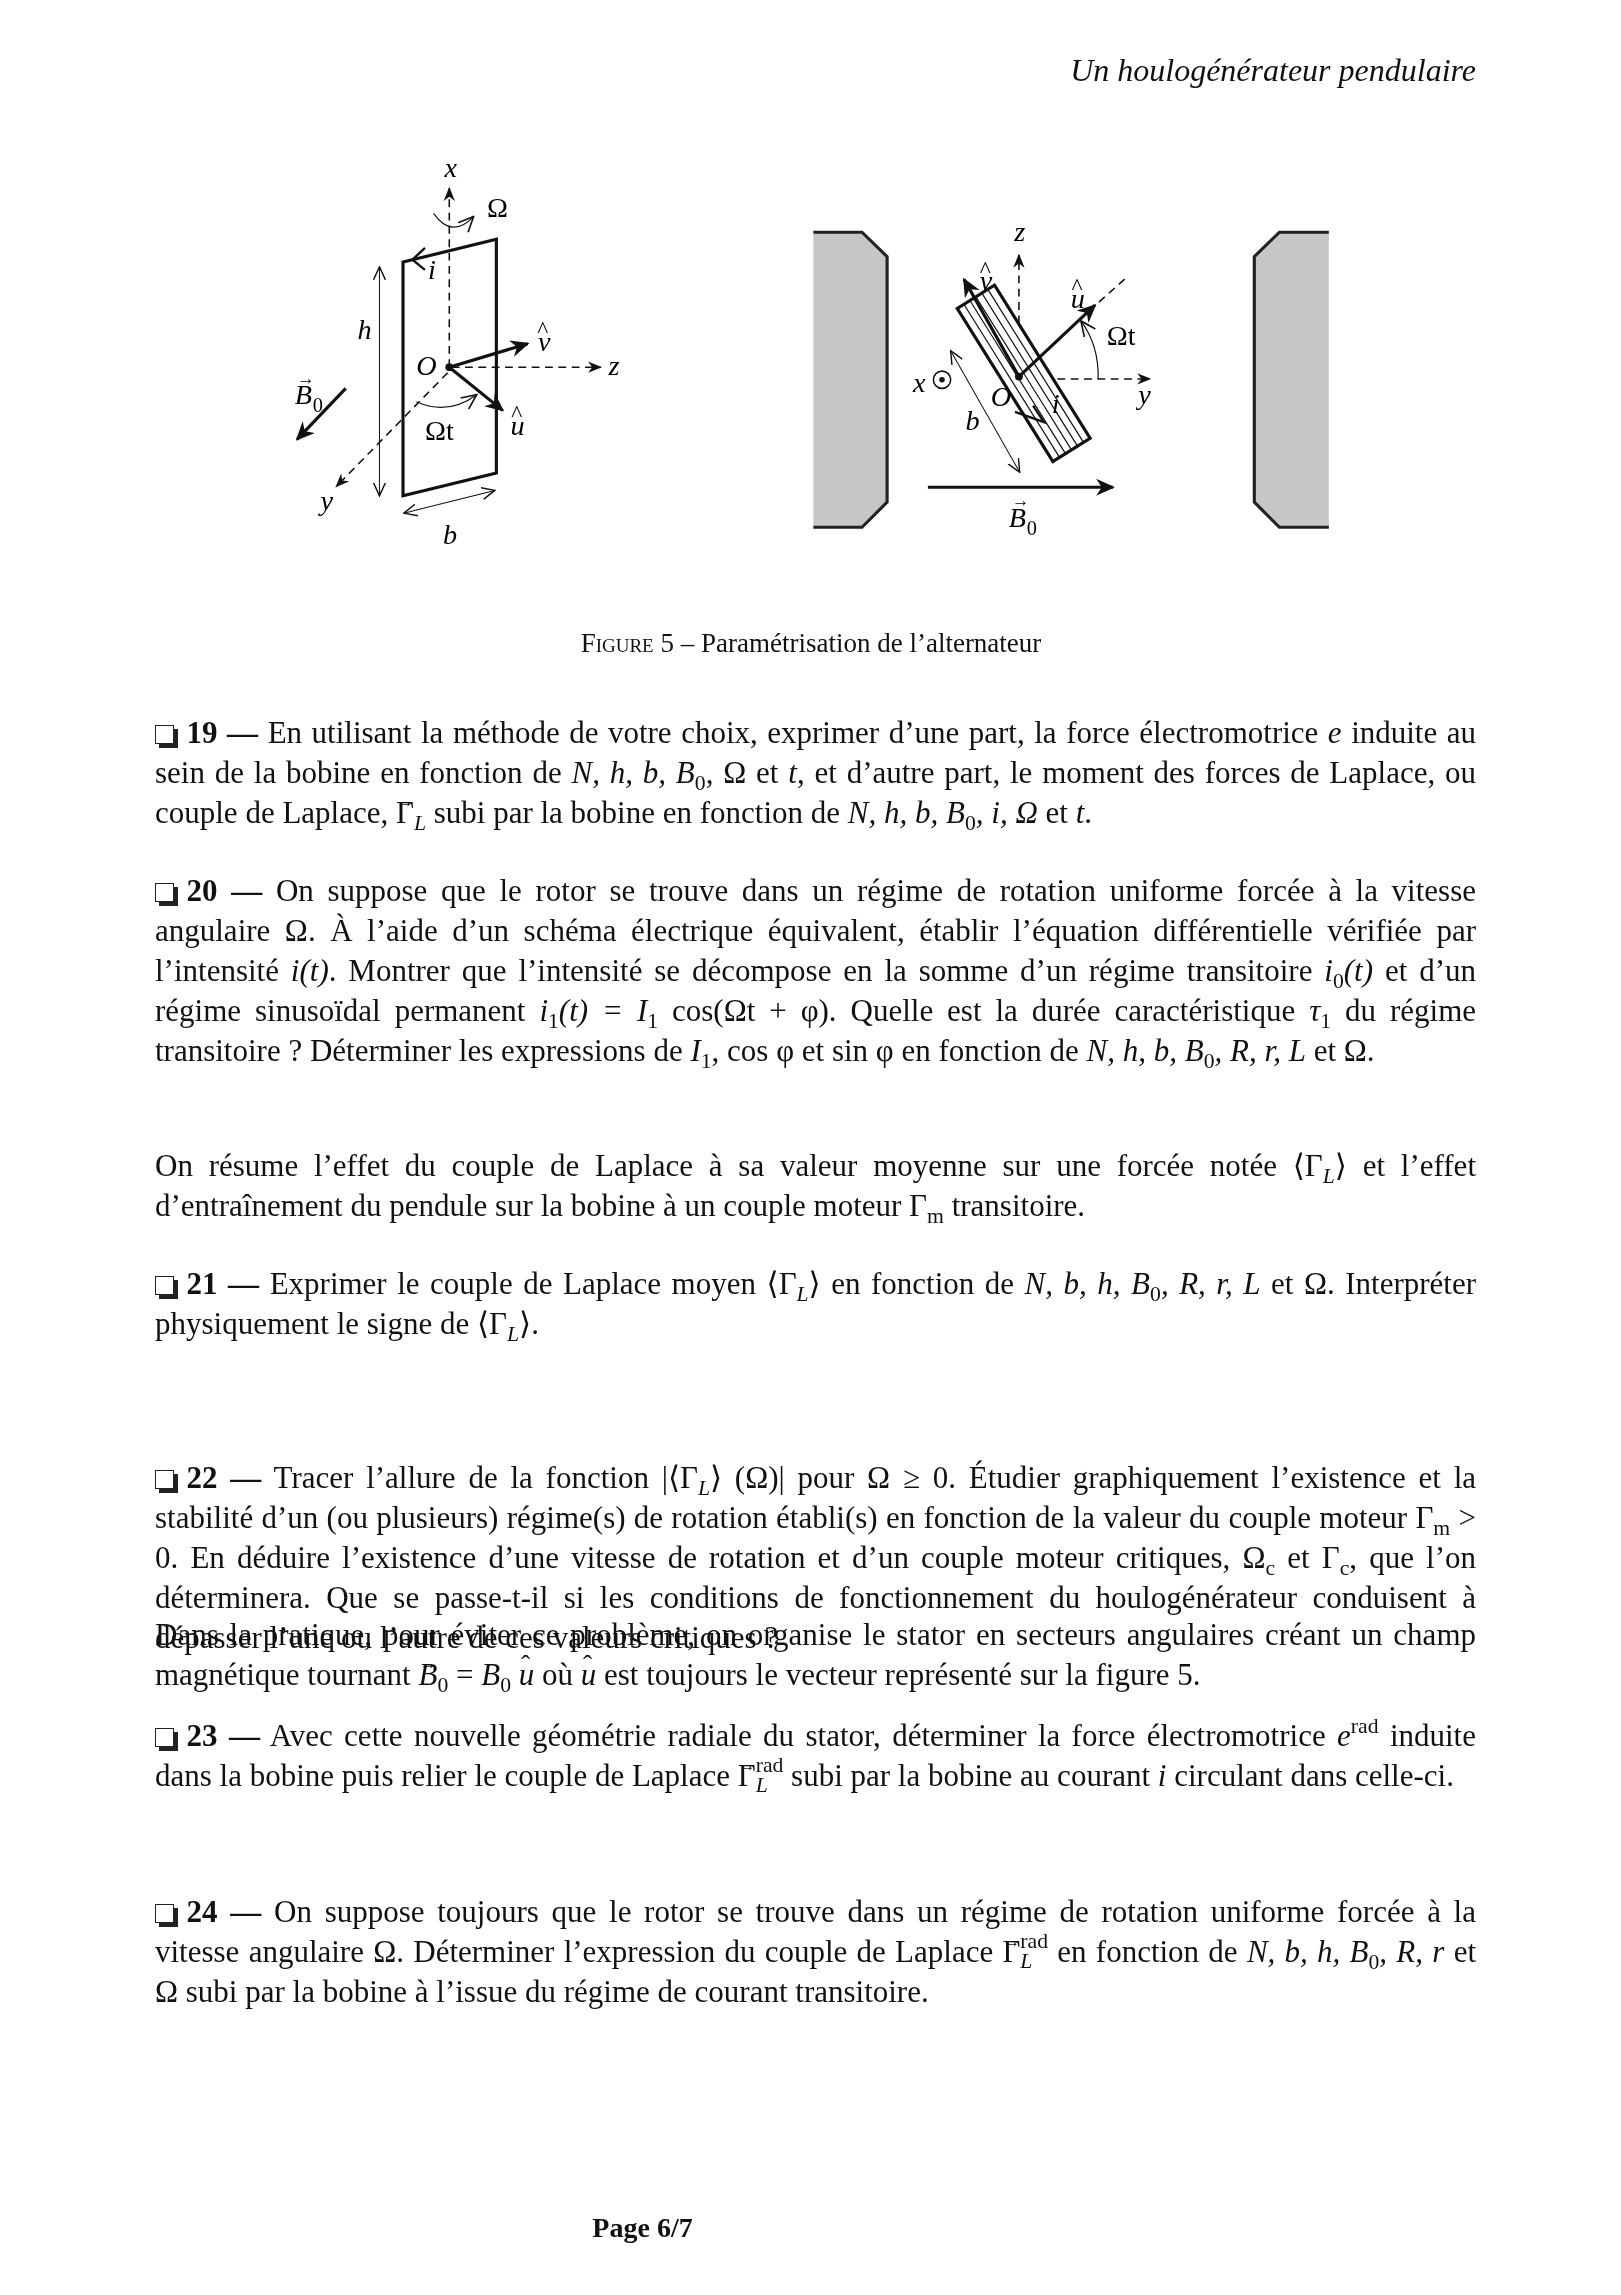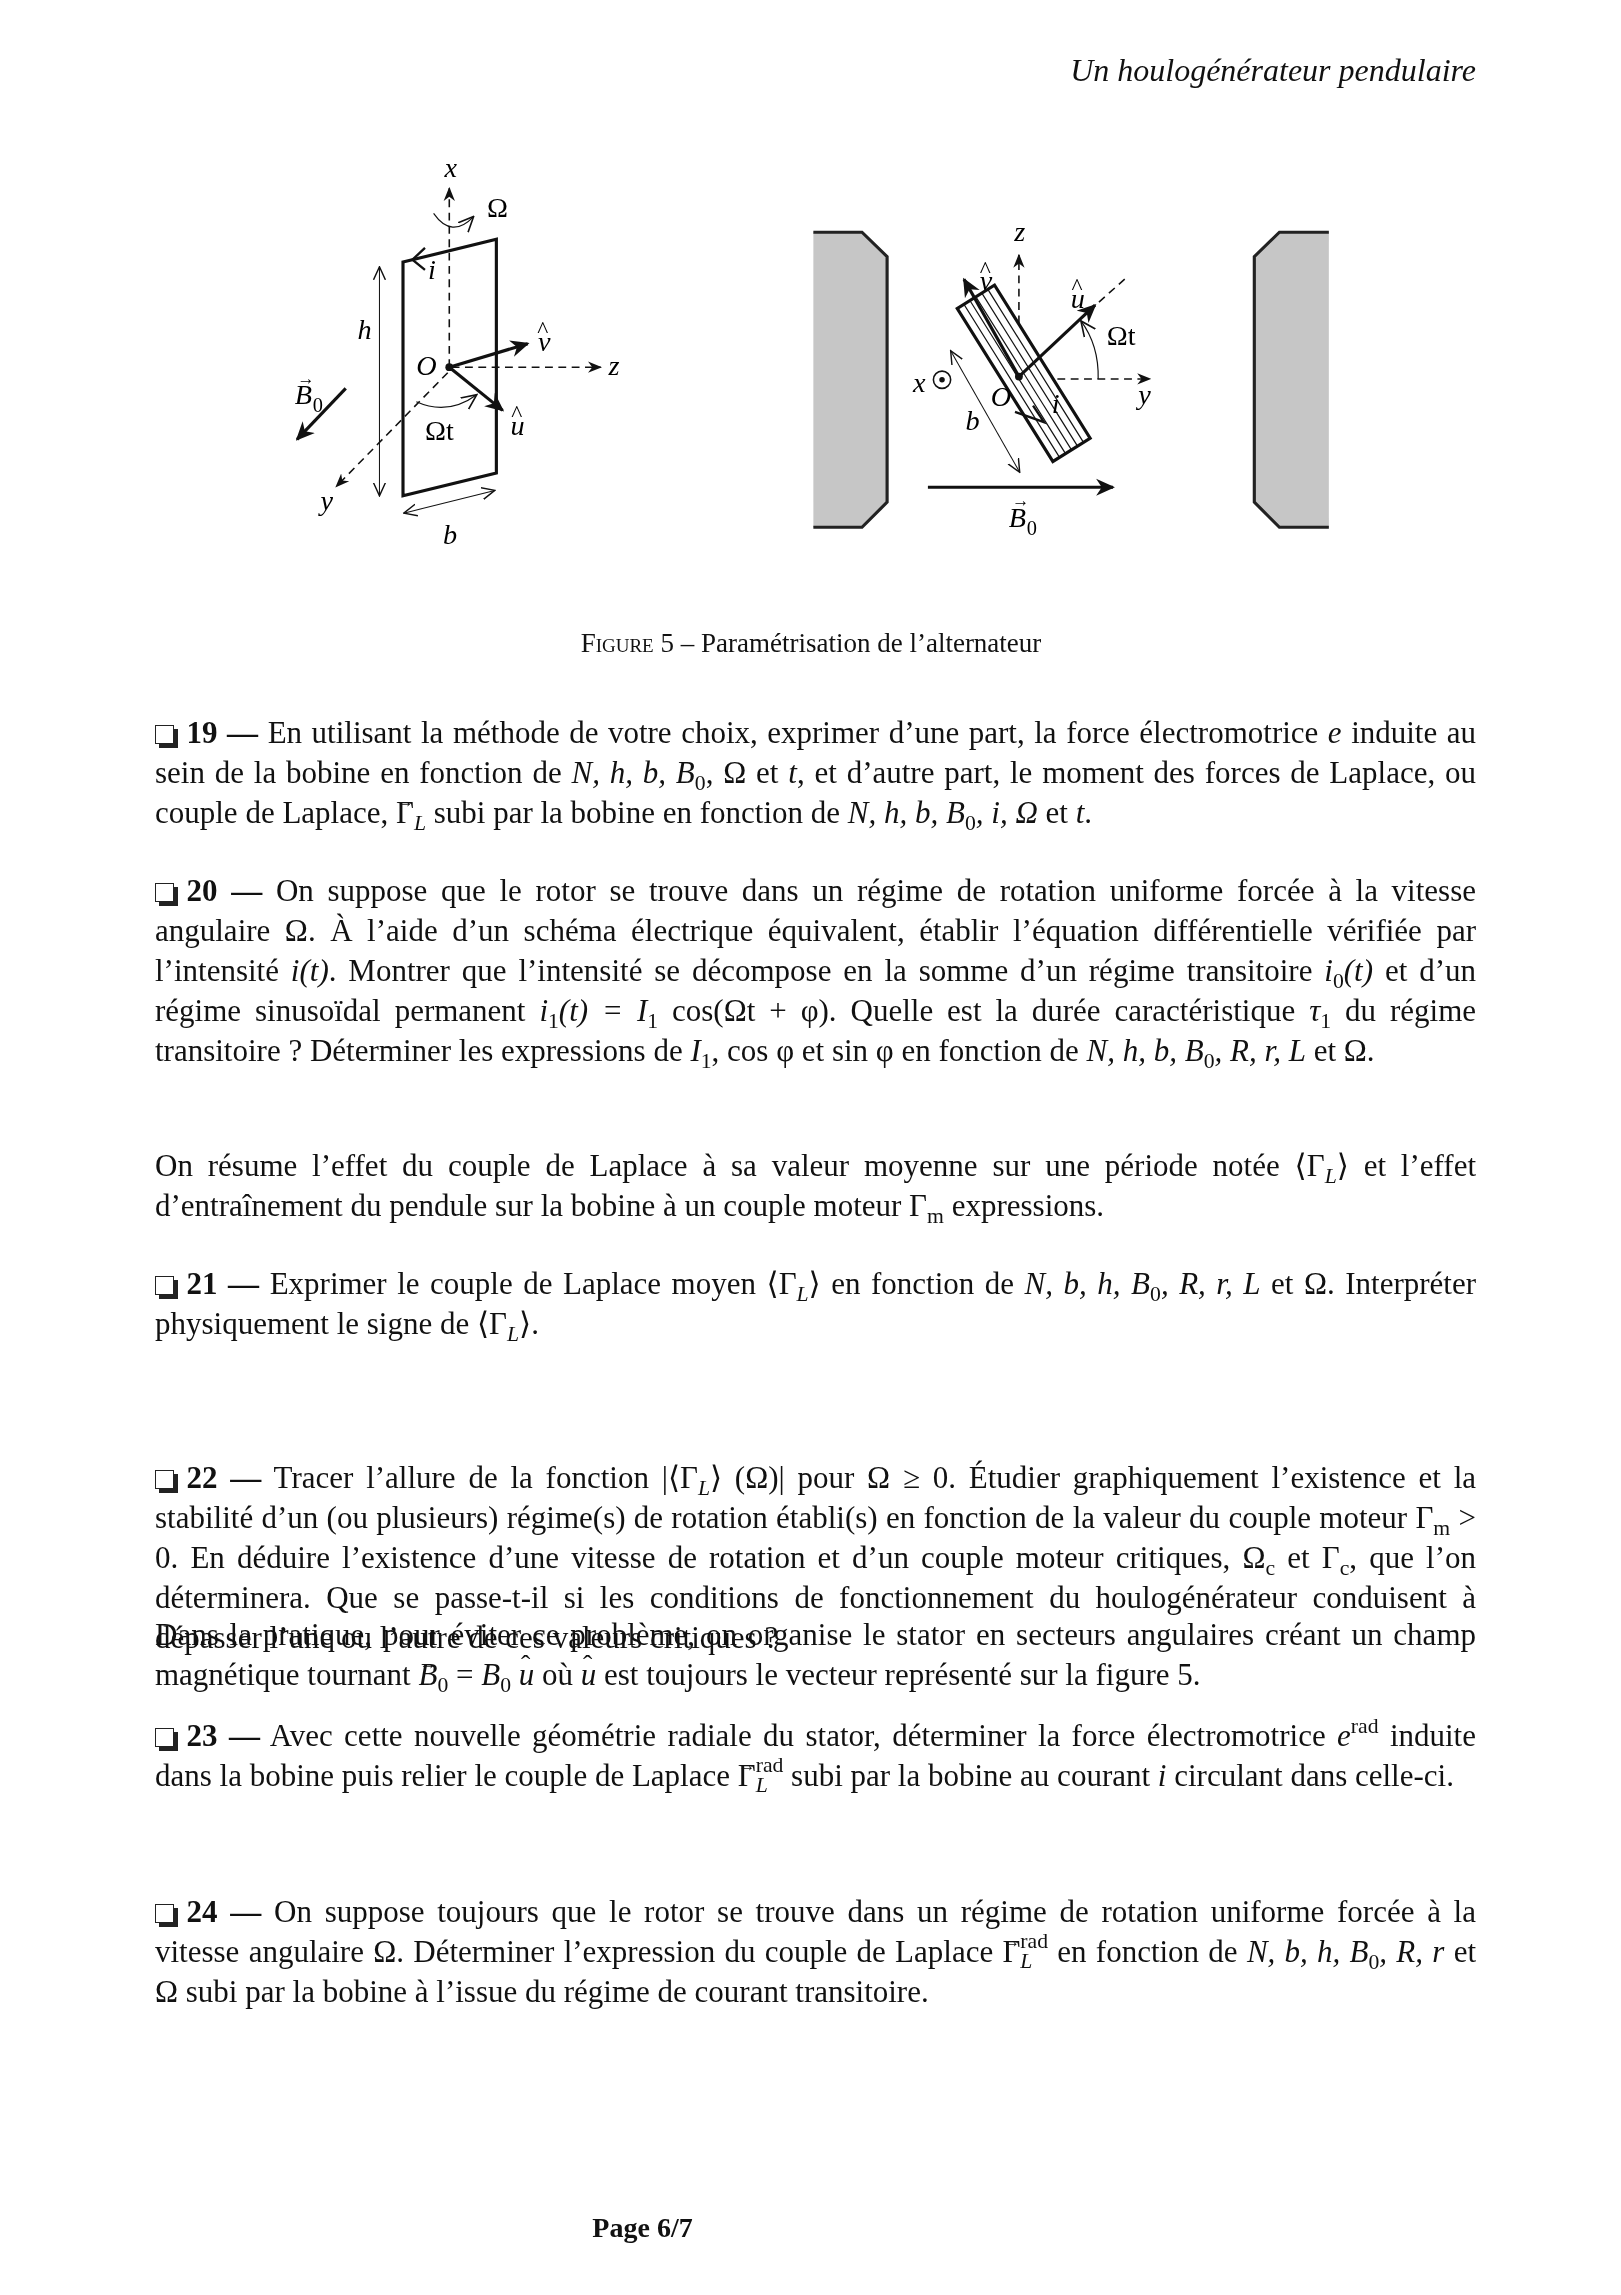--- a/index.html
+++ b/index.html
@@ -152,21 +152,21 @@
 
 <div class="block" style="top:713px;">
     <p><span class="qbox"><span class="shadow"></span><span class="front"></span></span><span class="qnum">19 —</span><span> En utilisant la méthode de votre choix, exprimer d’une part, la force électromotrice </span><i>e</i><span> induite au sein de la bobine en fonction de </span><i>N, h, b, B</i><sub>0</sub>, <span>Ω</span><span> et </span><i>t</i><span>, et d’autre part, le moment des forces de Laplace, ou couple de Laplace, </span><span class="gvec">Γ</span><sub><i>L</i></sub><span> subi par la bobine en fonction de </span><i>N, h, b, B</i><sub>0</sub><i>, i, Ω</i><span> et </span><i>t</i>.</p>
   </div>
 
 <div class="block" style="top:871px;">
     <p><span class="qbox"><span class="shadow"></span><span class="front"></span></span><span class="qnum">20 —</span><span> On suppose que le rotor se trouve dans un régime de rotation uniforme forcée à la vitesse angulaire Ω. À l’aide d’un schéma électrique équivalent, établir l’équation différentielle vérifiée par l’intensité </span><i>i(t)</i><span>. Montrer que l’intensité se décompose en la somme d’un régime transitoire </span><i>i</i><sub>0</sub><i>(t)</i><span> et d’un régime sinusoïdal permanent </span><i>i</i><sub>1</sub><i>(t) = I</i><sub>1</sub> <span>cos(Ωt + φ)</span><span>. Quelle est la durée caractéristique </span><i>τ</i><sub>1</sub><span> du régime transitoire ? Déterminer les expressions de </span><i>I</i><sub>1</sub><span>, cos φ et sin φ</span><span> en fonction de </span><i>N, h, b, B</i><sub>0</sub><i>, R, r, L</i><span> et Ω.</span></p>
   </div>
 
 <div class="block" style="top:1146px;">
-    <p><span>On résume l’effet du couple de Laplace à sa valeur moyenne sur une période notée </span><span>⟨</span><span>Γ</span><sub><i>L</i></sub><span>⟩</span><span> et l’effet d’entraînement du pendule sur la bobine à un couple moteur </span><span>Γ</span><sub>m</sub><span> expressions.</span></p>
+    <p><span>On résume l’effet du couple de Laplace à sa valeur moyenne sur une forcée notée </span><span>⟨</span><span>Γ</span><sub><i>L</i></sub><span>⟩</span><span> et l’effet d’entraînement du pendule sur la bobine à un couple moteur </span><span>Γ</span><sub>m</sub><span> transitoire.</span></p>
   </div>
 
 <div class="block" style="top:1264px;">
     <p><span class="qbox"><span class="shadow"></span><span class="front"></span></span><span class="qnum">21 —</span><span> Exprimer le couple de Laplace moyen </span><span>⟨</span><span>Γ</span><sub><i>L</i></sub><span>⟩</span><span> en fonction de </span><i>N, b, h, B</i><sub>0</sub><i>, R, r, L</i><span> et Ω. Interpréter physiquement le signe de </span><span>⟨</span><span>Γ</span><sub><i>L</i></sub><span>⟩</span><span>.</span></p>
   </div>
 
 <div class="block" style="top:1458px;">
     <p><span class="qbox"><span class="shadow"></span><span class="front"></span></span><span class="qnum">22 —</span><span> Tracer l’allure de la fonction </span><span>|</span><span>⟨</span><span>Γ</span><sub><i>L</i></sub><span>⟩</span><span> (Ω)|</span><span> pour Ω ≥ 0. Étudier graphiquement l’existence et la stabilité d’un (ou plusieurs) régime(s) de rotation établi(s) en fonction de la valeur du couple moteur </span><span>Γ</span><sub>m</sub><span> &gt; 0. En déduire l’existence d’une vitesse de rotation et d’un couple moteur critiques, </span><span>Ω</span><sub>c</sub><span> et </span><span>Γ</span><sub>c</sub><span>, que l’on déterminera. Que se passe-t-il si les conditions de fonctionnement du houlogénérateur conduisent à dépasser l’une ou l’autre de ces valeurs critiques ?</span></p>
   </div>
 

